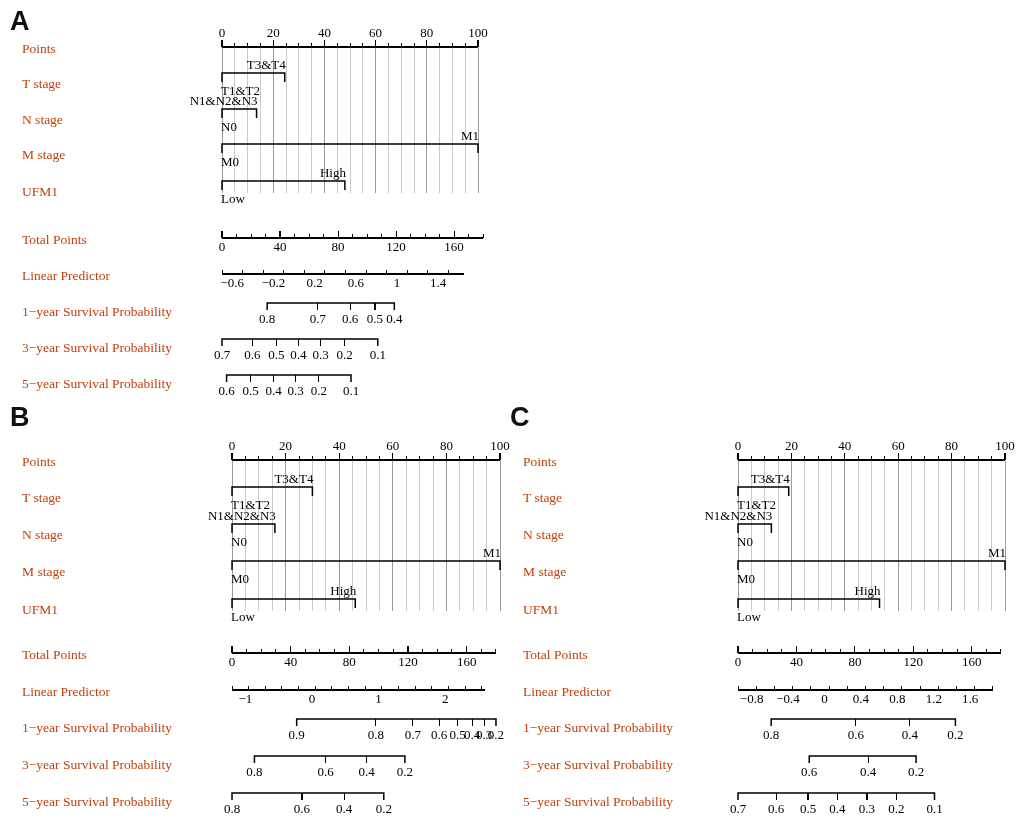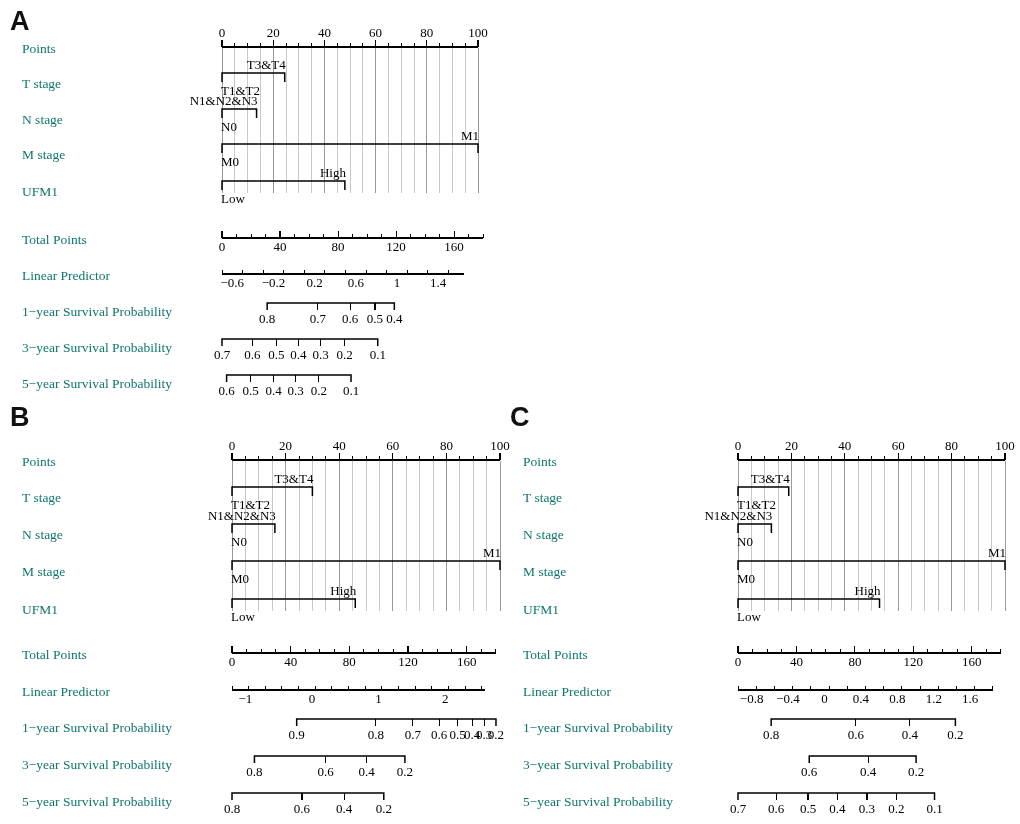--- a/index.html
+++ b/index.html
@@ -9,21 +9,21 @@
     color:#000;overflow:hidden;position:relative;
   }
   .panel{position:absolute;}
   .panel-letter{
     position:absolute;
     font-family:"Liberation Sans","DejaVu Sans",sans-serif;
     font-weight:bold;font-size:27px;line-height:1;color:#111;
   }
   .row-label{
     position:absolute;font-size:13.5px;line-height:1;
-    white-space:nowrap;color:#0f766e;
+    white-space:nowrap;color:#c2410c;
   }
   .nomo-svg{position:absolute;left:0;top:0;overflow:visible;}
   .gridline{stroke:#c9c9c9;stroke-width:1;shape-rendering:crispEdges;}
   .gridline.major{stroke:#9a9a9a;}
   .axis{stroke:#000;stroke-width:1.4;shape-rendering:crispEdges;}
   .tick{stroke:#000;stroke-width:1.1;shape-rendering:crispEdges;}
   .tick.minor{stroke-width:1;}
   .bracket{stroke:#000;stroke-width:1.5;fill:none;stroke-linejoin:miter;}
   .ax-lab{font-family:"Liberation Serif","DejaVu Serif",serif;font-size:13px;fill:#000;}
   .val-lab{font-family:"Liberation Serif","DejaVu Serif",serif;font-size:13px;fill:#000;}

